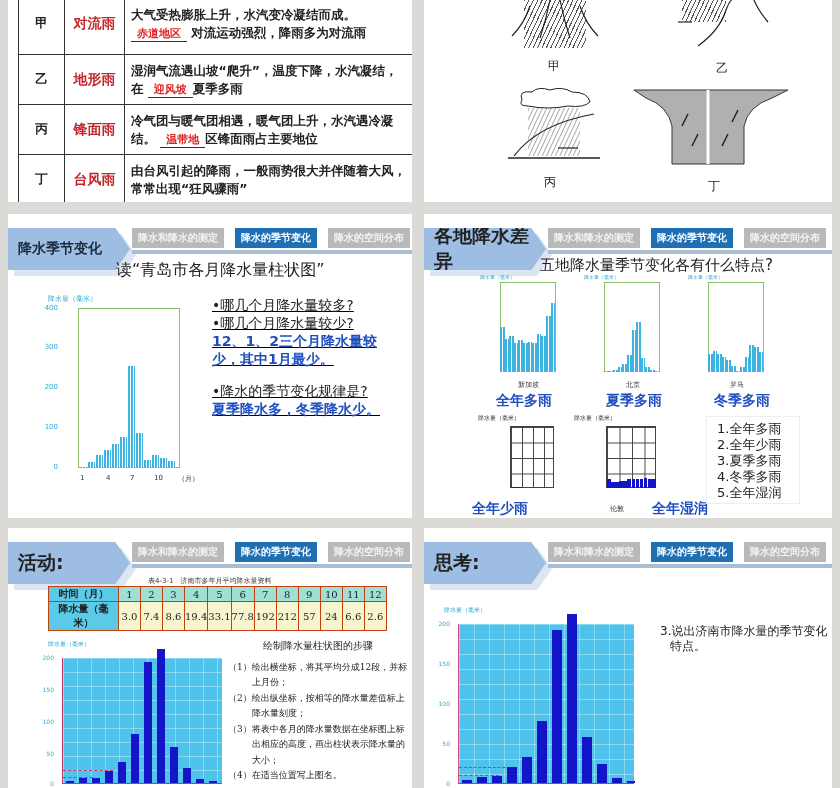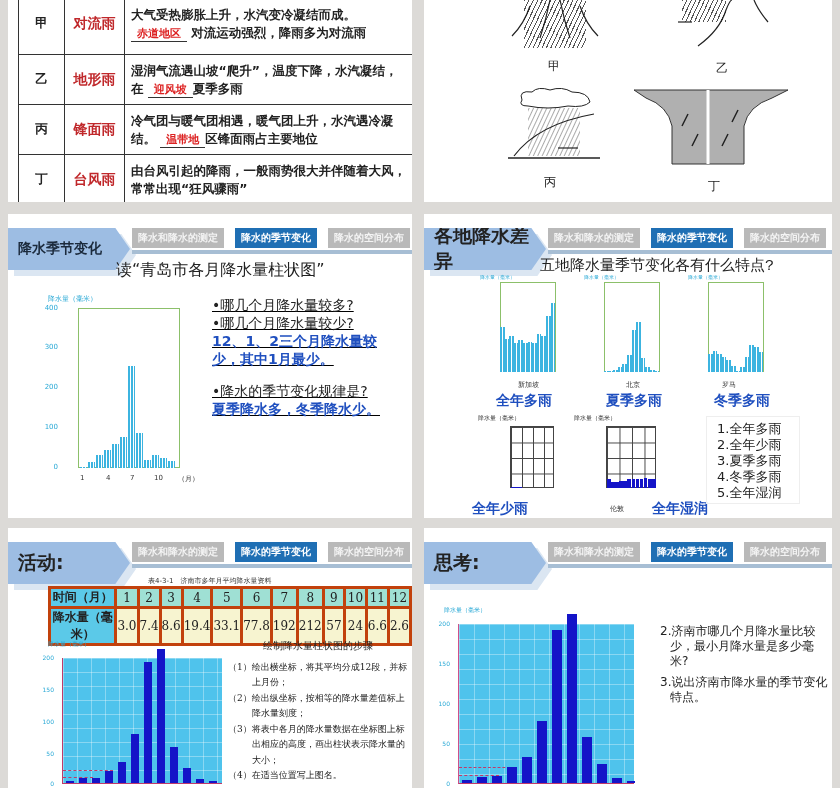--- a/index.html
+++ b/index.html
@@ -51,21 +51,21 @@
 
   .lbl-blue { position: absolute; font-size: 14px; color: #1f4fbf; font-weight: bold; }
   .city { position: absolute; font-size: 7px; color: #333; }
 
   .opt-box { position: absolute; left: 282px; top: 202px; width: 94px; height: 88px; border: 1px solid #eee; padding: 4px 10px; }
   .opt-box div { font-size: 13px; color: #222; line-height: 16px; }
 
   
   .cap { position: absolute; left: 140px; top: 48px; font-size: 7px; color: #333; }
   .dtab { position: absolute; left: 40px; top: 58px; border-collapse: collapse; }
-  .dtab td { border: 3px solid #c2410c; font-size: 12px; font-family: "DejaVu Serif", serif; text-align: center; width: 22px; height: 14px; background: #f7f4d0; color: #222; }
+  .dtab td { border: 1px solid #c2410c; font-size: 10px; font-family: "DejaVu Serif", serif; text-align: center; width: 22px; height: 14px; background: #f7f4d0; color: #222; }
   .dtab td.hd { width: 70px; background: #5bc9e8; font-weight: bold; }
   .dtab tr:first-child td:not(.hd) { background: #9fe0d4; }
 
   .steps { position: absolute; left: 220px; top: 110px; width: 180px; font-family: "DejaVu Serif", serif; font-size: 9px; color: #222; line-height: 15.5px; }
   .steps .h { text-align: center; font-size: 10px; margin-bottom: 6px; font-family: "DejaVu Sans", sans-serif; }
   .steps .s { padding-left: 24px; text-indent: -24px; }
 
   .blue-chart { position: absolute; }
   .blue-chart .plot { position: absolute; background-color: #4fc3ec; background-image: linear-gradient(#ffffff55 1px, transparent 1px), linear-gradient(90deg, #ffffff55 1px, transparent 1px); background-size: 14px 14px; border-left: 1.5px solid #c03a6a; border-bottom: 1.5px solid #c03a6a; }
   .blue-chart .bar { position: absolute; bottom: 0; background: #1414c8; }
@@ -207,21 +207,21 @@
 
 <div class="slide" id="s4">
   <div class="banner-shadow"></div>
   <div class="banner big">各地降水差异</div>
   <div class="tabs">
     <div class="tab">降水和降水的测定</div>
     <div class="tab active">降水的季节变化</div>
     <div class="tab">降水的空间分布</div>
   </div>
   <div class="tab-rule"></div>
-  <div class="slide-title" style="left:116px; top:42px; font-size:15px;font-family:Liberation Mono, monospace;">五地降水量季节变化各有什么特点?</div>
+  <div class="slide-title" style="left:116px; top:42px; font-size:15px;">五地降水量季节变化各有什么特点?</div>
 
   <div class="chart" style="left:48px; top:58px; width:90px; height:110px;">
     <div class="ylab" style="left:8px; top:2px; font-size:5px;">降水量（毫米）</div>
     <div class="plot" style="left:28px; top:10px; width:56px; height:90px;"></div>
     <div class="bars" style="left:28px; top:10px; height:90px; width:56px; gap:0;">
       <div class="bar" style="width:4.6px;height:45px"></div>
         <div class="bar" style="width:4.6px;height:33px"></div>
         <div class="bar" style="width:4.6px;height:36px"></div>
         <div class="bar" style="width:4.6px;height:29px"></div>
         <div class="bar" style="width:4.6px;height:32px"></div>
@@ -268,21 +268,21 @@
         <div class="bar" style="width:4.6px;height:15px"></div>
         <div class="bar" style="width:4.6px;height:12px"></div>
         <div class="bar" style="width:4.6px;height:6px"></div>
         <div class="bar" style="width:4.6px;height:1px"></div>
         <div class="bar" style="width:4.6px;height:5px"></div>
         <div class="bar" style="width:4.6px;height:15px"></div>
         <div class="bar" style="width:4.6px;height:27px"></div>
         <div class="bar" style="width:4.6px;height:25px"></div>
         <div class="bar" style="width:4.6px;height:20px"></div>
     </div>
-    <div class="city" style="left:42px; top:108px;">罗马</div>
+    <div class="city" style="left:50px; top:108px;">罗马</div>
   </div>
   <div class="lbl-blue" style="left:290px; top:178px;">冬季多雨</div>
 
   <div class="chart" style="left:54px; top:200px; width:90px; height:84px;">
     <div class="ylab" style="left:0; top:0; font-size:6px; color:#333;">降水量（毫米）</div>
     <div class="plot" style="left:32px; top:12px; width:44px; height:62px; border-color:#444; background-image:linear-gradient(#444 1px, transparent 1px),linear-gradient(90deg,#444 1px,transparent 1px); background-size:11px 15.5px;"></div>
     <div class="bars" style="left:33px; top:12px; height:62px; gap:0;">
       <div style="width:3.6px;height:1px;background:#1414c8"></div>
         <div style="width:3.6px;height:1px;background:#1414c8"></div>
         <div style="width:3.6px;height:1px;background:#1414c8"></div>
@@ -429,16 +429,15 @@
       <div class="bar" style="left:93px; width:10px; height:153px;"></div>
       <div class="bar" style="left:108px; width:10px; height:169px;"></div>
       <div class="bar" style="left:123px; width:10px; height:46px;"></div>
       <div class="bar" style="left:138px; width:10px; height:19px;"></div>
       <div class="bar" style="left:153px; width:10px; height:5px;"></div>
       <div class="bar" style="left:168px; width:8px; height:2px;"></div>
     </div>
   </div>
 
   <div class="questions">
-    <div>2.济南市哪几个月降水量比较少，最小月降水量是多少毫米?</div>
     <div>3.说出济南市降水量的季节变化特点。</div>
   </div>
 </div>
 
 </body></html>

